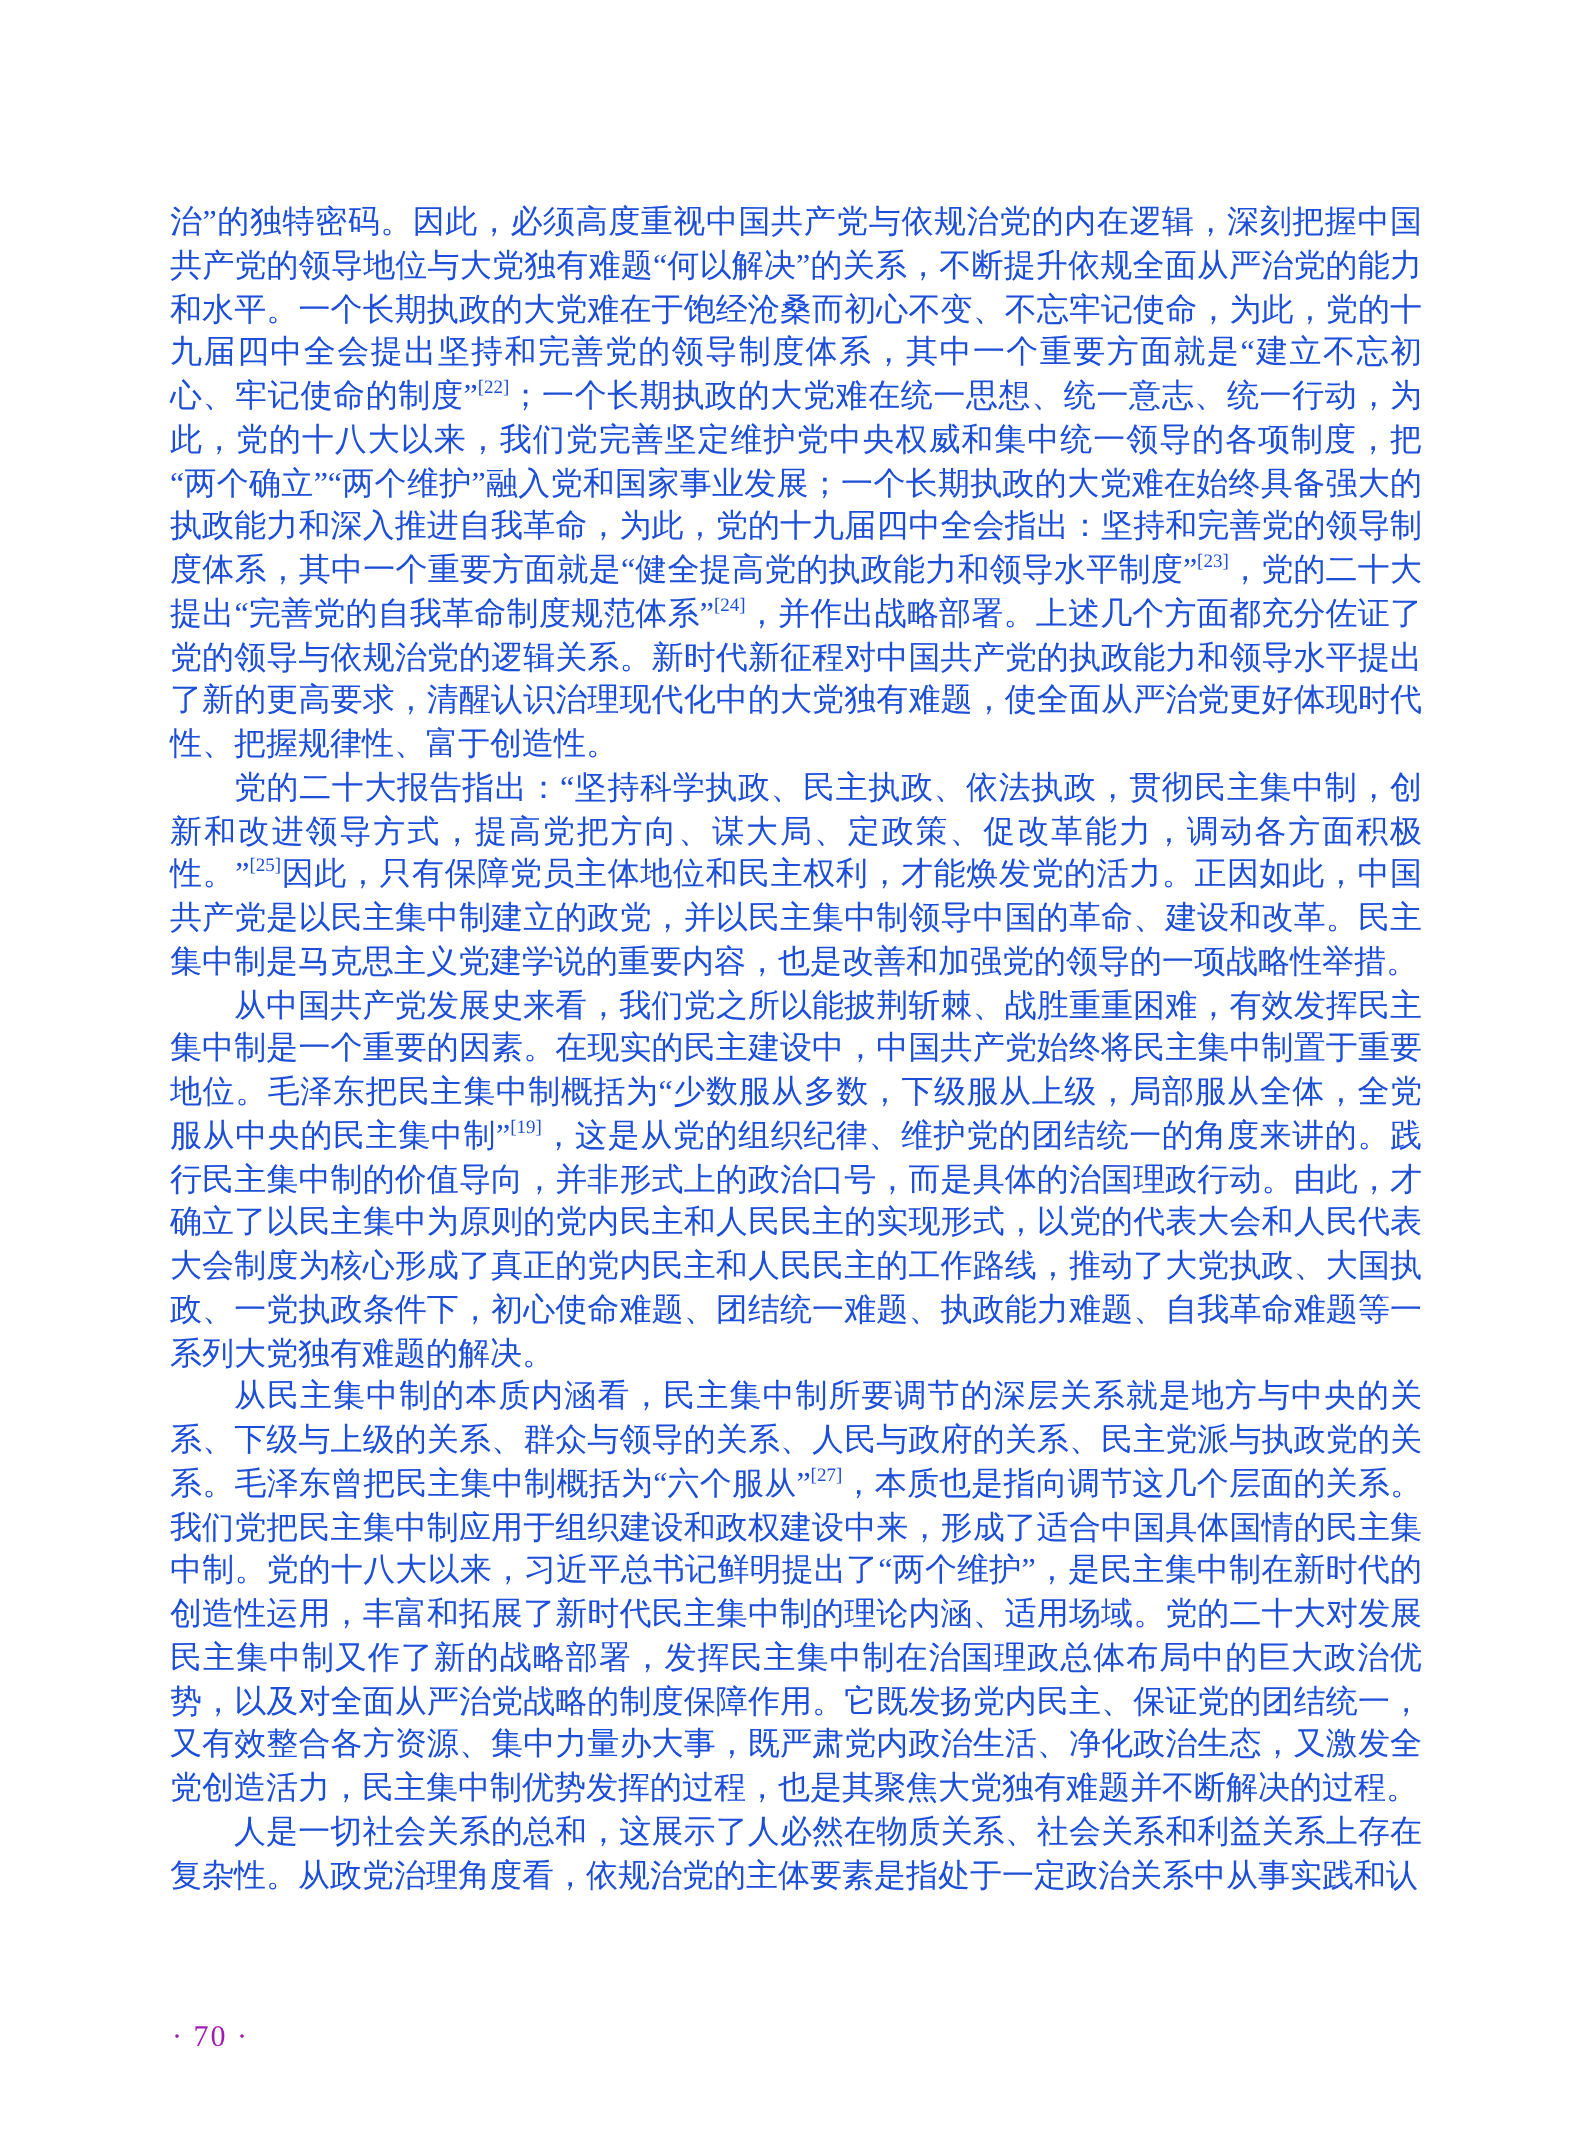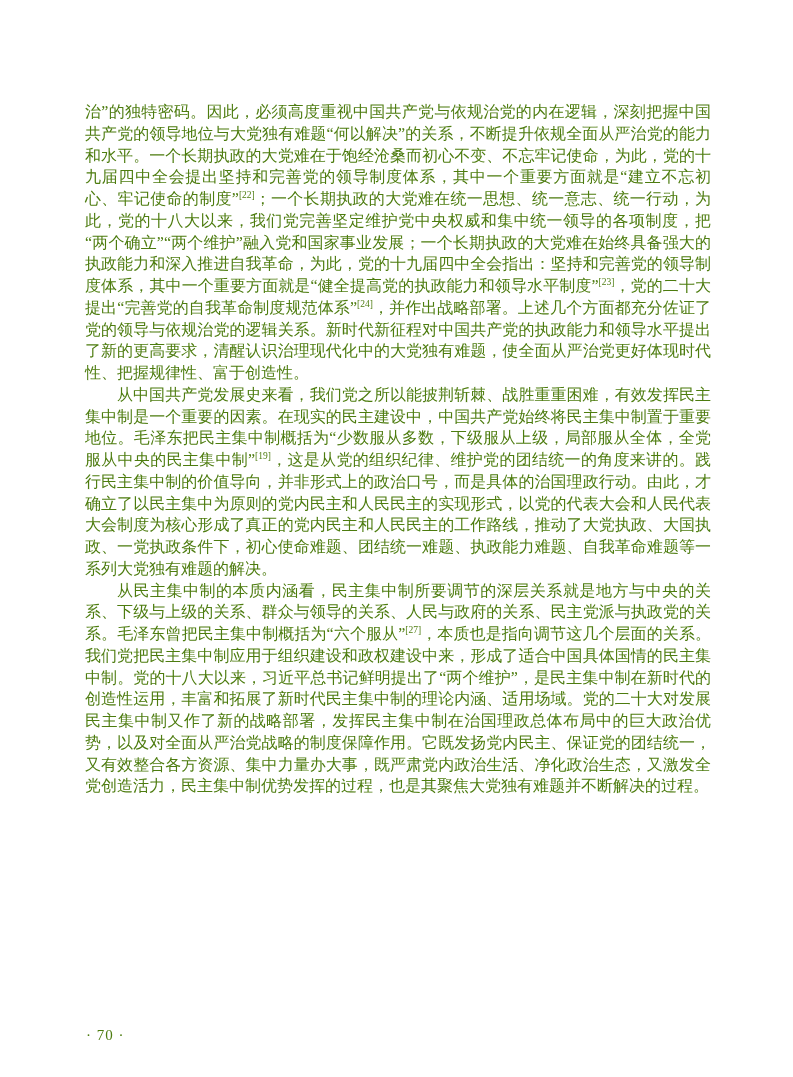--- a/index.html
+++ b/index.html
@@ -9,21 +9,21 @@
     height: 1077px;
     background: #ffffff;
     overflow: hidden;
     font-family: "Liberation Serif", "DejaVu Serif", serif;
   }
   .content {
     position: absolute;
     left: 85px;
     top: 101px;
     width: 626px;
-    color: #4d7c0f;
+    color: #1d4ed8;
     font-size: 16px;
     line-height: 21.75px;
     text-align: justify;
     text-justify: inter-ideograph;
     letter-spacing: 0;
   }
   .content p {
     margin: 0;
     padding: 0;
     text-indent: 2em;
@@ -33,28 +33,29 @@
   .content sup {
     font-size: 9.5px;
     line-height: 0;
     vertical-align: super;
   }
   .page-number {
     position: absolute;
     left: 86px;
     top: 1011px;
     font-size: 15px;
-    color: #4d7c0f;
+    color: #a21caf;
     letter-spacing: 1px;
-    margin-top: 16px;
   }
 </style>
 </head>
 <body>
 
 <div class="page">
   <main class="content">
       <p class="body-para no-indent">治”的独特密码。因此，必须高度重视中国共产党与依规治党的内在逻辑，深刻把握中国共产党的领导地位与大党独有难题“何以解决”的关系，不断提升依规全面从严治党的能力和水平。一个长期执政的大党难在于饱经沧桑而初心不变、不忘牢记使命，为此，党的十九届四中全会提出坚持和完善党的领导制度体系，其中一个重要方面就是“建立不忘初心、牢记使命的制度”<sup>[22]</sup>；一个长期执政的大党难在统一思想、统一意志、统一行动，为此，党的十八大以来，我们党完善坚定维护党中央权威和集中统一领导的各项制度，把“两个确立”“两个维护”融入党和国家事业发展；一个长期执政的大党难在始终具备强大的执政能力和深入推进自我革命，为此，党的十九届四中全会指出：坚持和完善党的领导制度体系，其中一个重要方面就是“健全提高党的执政能力和领导水平制度”<sup>[23]</sup>，党的二十大提出“完善党的自我革命制度规范体系”<sup>[24]</sup>，并作出战略部署。上述几个方面都充分佐证了党的领导与依规治党的逻辑关系。新时代新征程对中国共产党的执政能力和领导水平提出了新的更高要求，清醒认识治理现代化中的大党独有难题，使全面从严治党更好体现时代性、把握规律性、富于创造性。</p>
+      <p class="body-para">党的二十大报告指出：“坚持科学执政、民主执政、依法执政，贯彻民主集中制，创新和改进领导方式，提高党把方向、谋大局、定政策、促改革能力，调动各方面积极性。”<sup>[25]</sup>因此，只有保障党员主体地位和民主权利，才能焕发党的活力。正因如此，中国共产党是以民主集中制建立的政党，并以民主集中制领导中国的革命、建设和改革。民主集中制是马克思主义党建学说的重要内容，也是改善和加强党的领导的一项战略性举措。</p>
       <p class="body-para">从中国共产党发展史来看，我们党之所以能披荆斩棘、战胜重重困难，有效发挥民主集中制是一个重要的因素。在现实的民主建设中，中国共产党始终将民主集中制置于重要地位。毛泽东把民主集中制概括为“少数服从多数，下级服从上级，局部服从全体，全党服从中央的民主集中制”<sup>[19]</sup>，这是从党的组织纪律、维护党的团结统一的角度来讲的。践行民主集中制的价值导向，并非形式上的政治口号，而是具体的治国理政行动。由此，才确立了以民主集中为原则的党内民主和人民民主的实现形式，以党的代表大会和人民代表大会制度为核心形成了真正的党内民主和人民民主的工作路线，推动了大党执政、大国执政、一党执政条件下，初心使命难题、团结统一难题、执政能力难题、自我革命难题等一系列大党独有难题的解决。</p>
       <p class="body-para">从民主集中制的本质内涵看，民主集中制所要调节的深层关系就是地方与中央的关系、下级与上级的关系、群众与领导的关系、人民与政府的关系、民主党派与执政党的关系。毛泽东曾把民主集中制概括为“六个服从”<sup>[27]</sup>，本质也是指向调节这几个层面的关系。我们党把民主集中制应用于组织建设和政权建设中来，形成了适合中国具体国情的民主集中制。党的十八大以来，习近平总书记鲜明提出了“两个维护”，是民主集中制在新时代的创造性运用，丰富和拓展了新时代民主集中制的理论内涵、适用场域。党的二十大对发展民主集中制又作了新的战略部署，发挥民主集中制在治国理政总体布局中的巨大政治优势，以及对全面从严治党战略的制度保障作用。它既发扬党内民主、保证党的团结统一，又有效整合各方资源、集中力量办大事，既严肃党内政治生活、净化政治生态，又激发全党创造活力，民主集中制优势发挥的过程，也是其聚焦大党独有难题并不断解决的过程。</p>
+      <p class="body-para">人是一切社会关系的总和，这展示了人必然在物质关系、社会关系和利益关系上存在复杂性。从政党治理角度看，依规治党的主体要素是指处于一定政治关系中从事实践和认</p>
     </main>
   <div class="page-number">· 70 ·</div>
 </div>
 
 </body></html>

